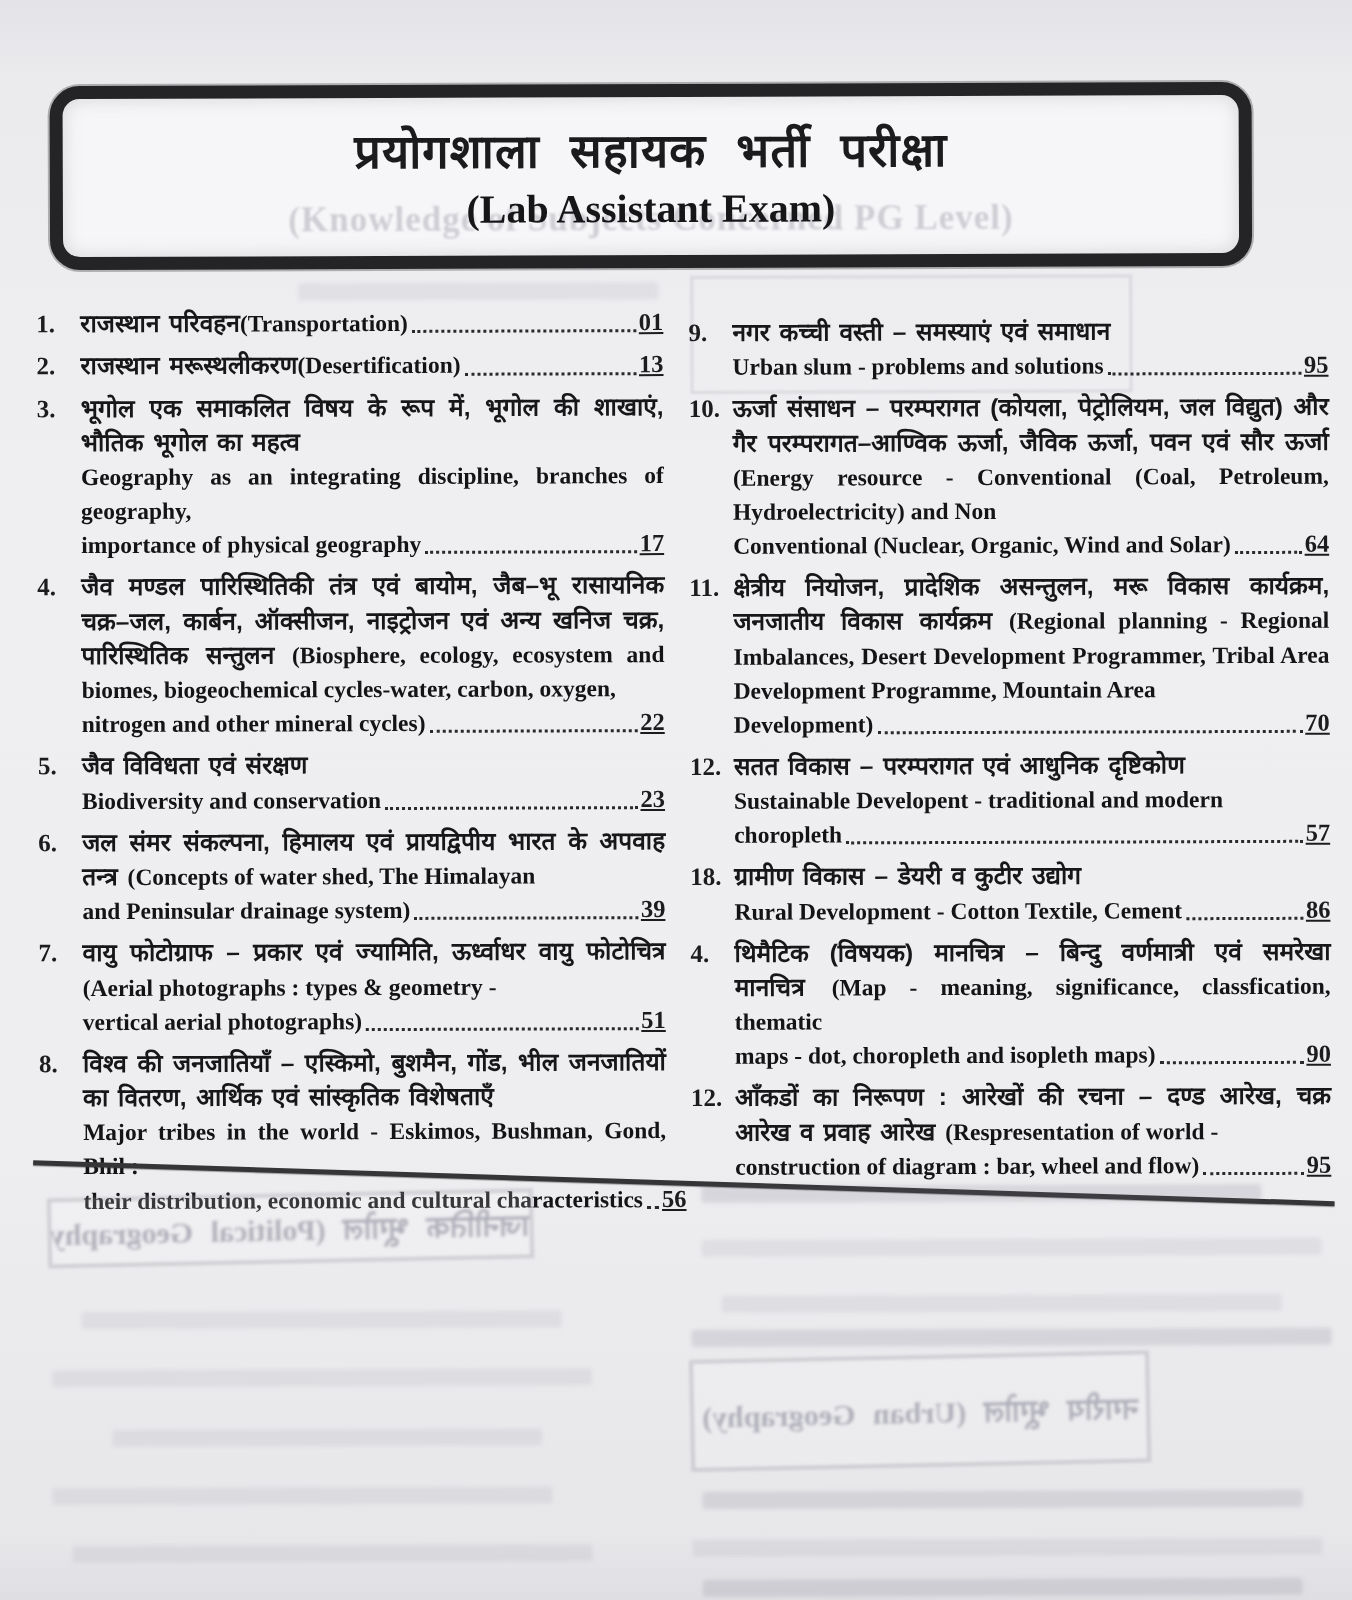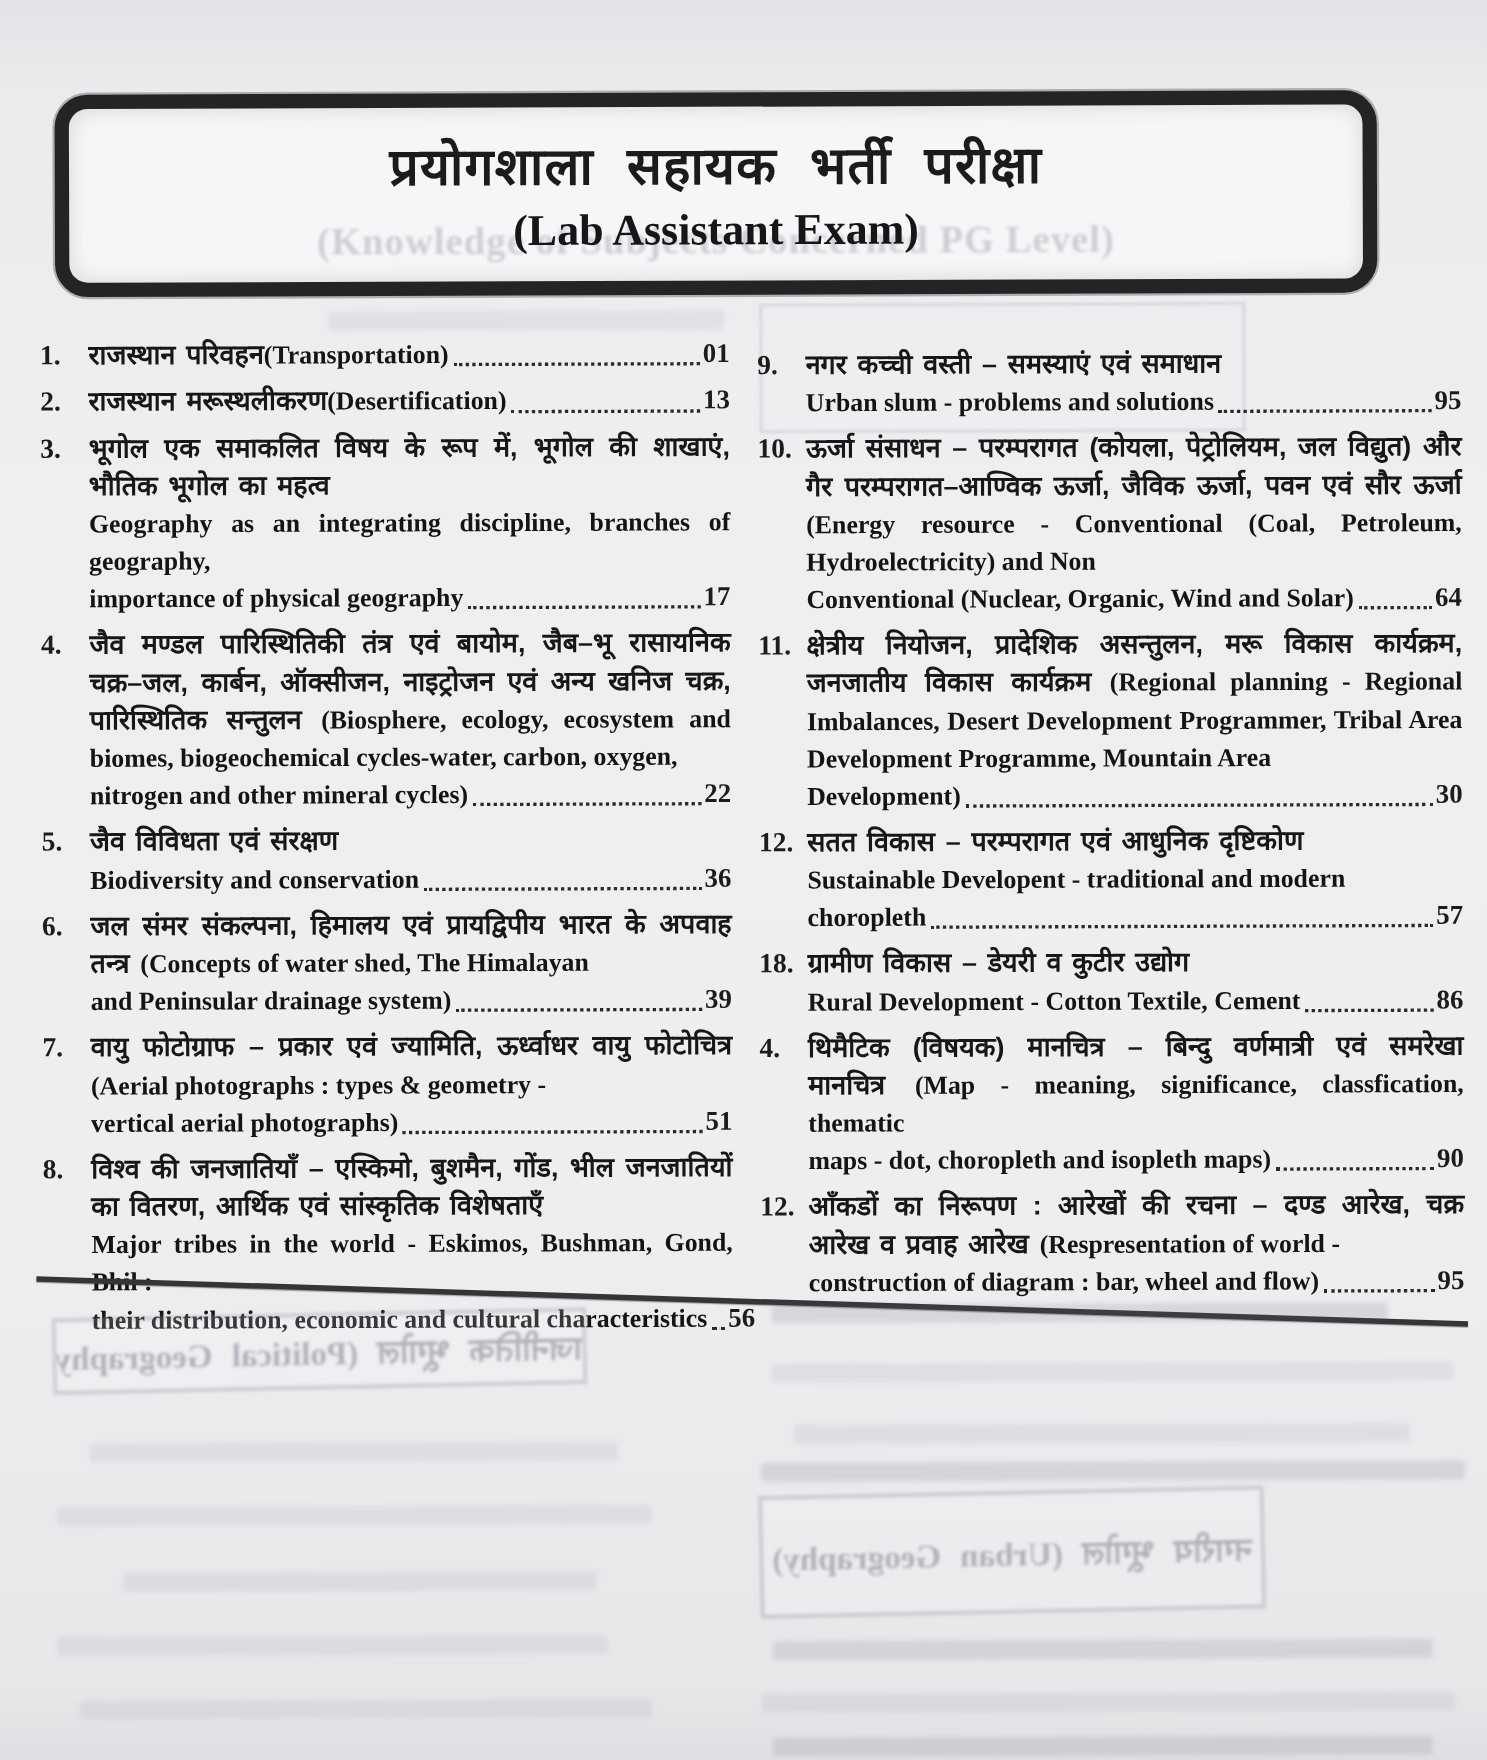--- a/index.html
+++ b/index.html
@@ -38,21 +38,21 @@
   .num{flex:0 0 44px;font-family:"Liberation Serif","DejaVu Serif",serif;font-weight:bold;font-size:25px;padding-top:3px;}
   .body{flex:1;min-width:0;}
   .flow{margin:0;text-align:justify;}
   .hi{font-size:24.5px;font-weight:600;line-height:1.4;color:#171719;word-spacing:3px;
       font-family:"Liberation Sans","DejaVu Sans",sans-serif;}
   .en{font-size:23.5px;font-weight:bold;line-height:1.45;color:#141416;
       font-family:"Liberation Serif","DejaVu Serif",serif;}
   .lastline{display:flex;align-items:baseline;}
   .lastline .hi,.lastline .en{white-space:nowrap;}
   .dots{flex:1 1 12px;min-width:12px;border-bottom:3.5px dotted #2a2a2c;margin:0 3px 7px 4px;align-self:flex-end;}
-  .pg{font-family:"Liberation Serif","DejaVu Serif",serif;font-weight:bold;font-size:24.5px;}
+  .pg{font-family:"Liberation Serif","DejaVu Serif",serif;font-weight:bold;font-size:24.5px;text-decoration:underline;}
   
   .rule{
     position:absolute;left:32px;top:1158px;width:1302px;height:4.5px;background:#353537;
     transform:rotate(2.0deg);transform-origin:left top;
     box-shadow:0 1px 1px rgba(40,40,40,.4);
   }
   
   .ghostbox{
     position:absolute;border:4px solid rgba(100,100,115,.22);background:rgba(255,255,255,.15);
     display:flex;align-items:center;justify-content:center;
@@ -125,21 +125,21 @@
           </div>
         </div>
       </div>
       <div class="item">
         <div class="num">5.</div>
         <div class="body">
           <p class="flow"><span class="hi">जैव विविधता एवं संरक्षण</span></p>
           <div class="lastline">
             <span class="en">Biodiversity and conservation</span>
             <span class="dots"></span>
-            <span class="pg">36</span>
+            <span class="pg">23</span>
           </div>
         </div>
       </div>
       <div class="item">
         <div class="num">6.</div>
         <div class="body">
           <p class="flow"><span class="hi">जल संमर संकल्पना, हिमालय एवं प्रायद्विपीय भारत के अपवाह तन्त्र </span><span class="en">(Concepts of water shed, The Himalayan</span></p>
           <div class="lastline">
             <span class="en">and Peninsular drainage system)</span>
             <span class="dots"></span>
@@ -194,21 +194,21 @@
           </div>
         </div>
       </div>
       <div class="item">
         <div class="num">11.</div>
         <div class="body">
           <p class="flow"><span class="hi">क्षेत्रीय नियोजन, प्रादेशिक असन्तुलन, मरू विकास कार्यक्रम, जनजातीय विकास कार्यक्रम </span><span class="en">(Regional planning - Regional Imbalances, Desert Development Programmer, Tribal Area Development Programme, Mountain Area</span></p>
           <div class="lastline">
             <span class="en">Development)</span>
             <span class="dots"></span>
-            <span class="pg">30</span>
+            <span class="pg">70</span>
           </div>
         </div>
       </div>
       <div class="item">
         <div class="num">12.</div>
         <div class="body">
           <p class="flow"><span class="hi">सतत विकास – परम्परागत एवं आधुनिक दृष्टिकोण</span></p>
           <p class="flow"><span class="en">Sustainable Developent - traditional and modern</span></p>
           <div class="lastline">
             <span class="en">choropleth</span>

